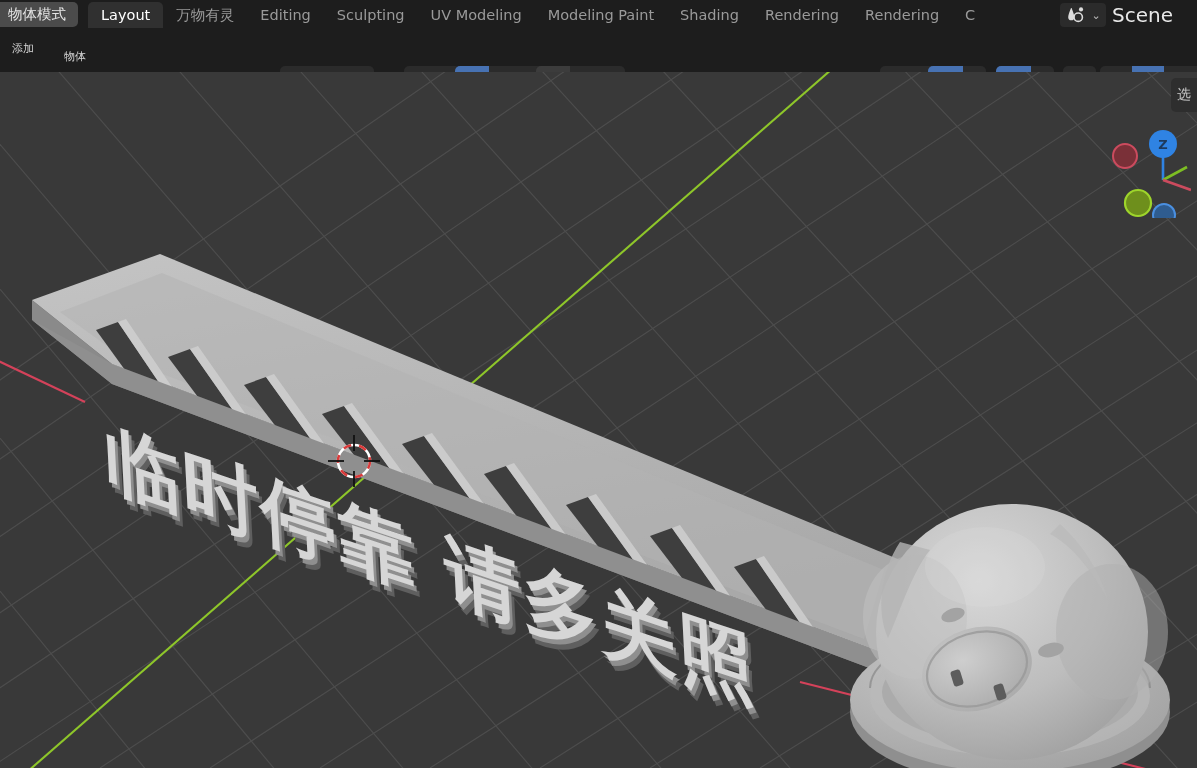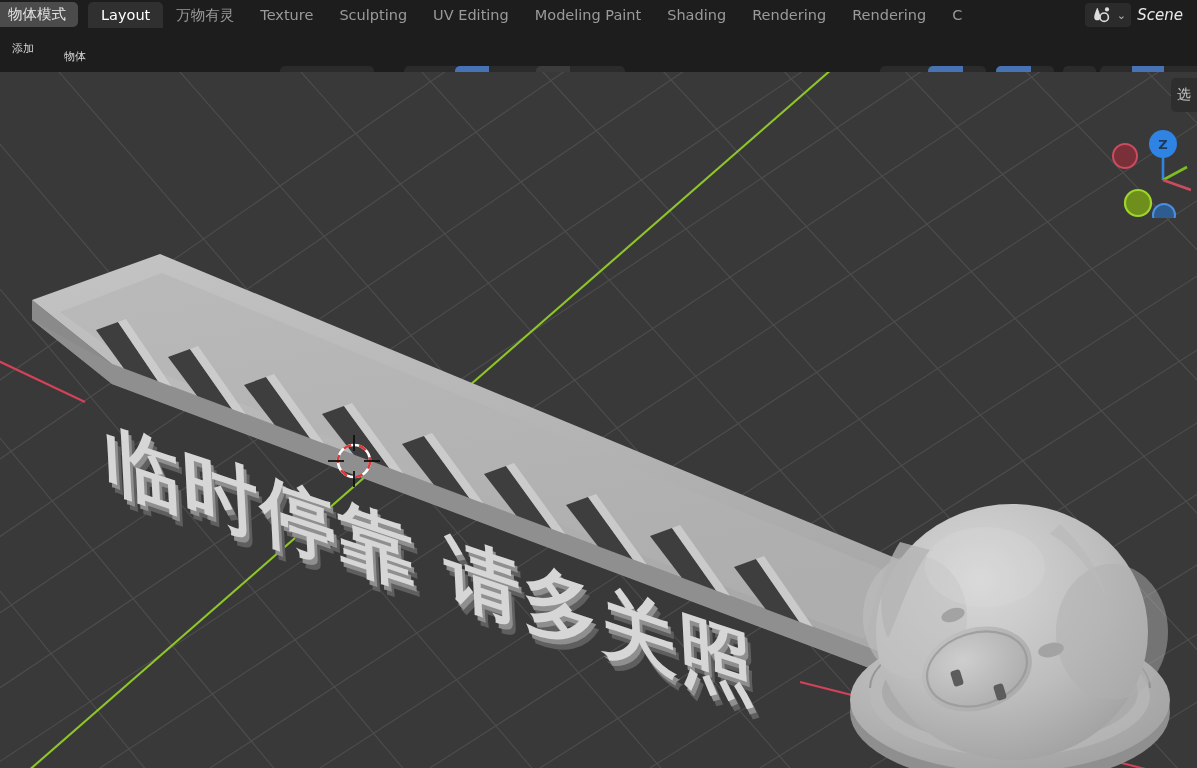--- a/index.html
+++ b/index.html
@@ -16,21 +16,21 @@
     display:flex; align-items:center; color:#e5e5e5; font-size:14.5px;
     white-space:nowrap; }
   .tabs { position:absolute; left:88px; top:0; height:30px; display:flex; align-items:center; }
   .tab { height:26px; padding:0 13px; display:flex; align-items:center;
     color:#9a9a9a; font-size:14.5px; border-radius:5px 5px 0 0; white-space:nowrap; }
   .tab.active { background:#303030; color:#fff; }
   .scene-block { position:absolute; right:0; top:0; height:30px;
     display:flex; align-items:center; }
   .scene-icon-btn { width:46px; height:24px; background:#2b2b2b; border-radius:4px;
     display:flex; align-items:center; justify-content:center; gap:2px; margin-right:6px;}
-  .scene-name { color:#e8e8e8; font-size:15px; padding-right:14px;font-style:italic; }
+  .scene-name { color:#e8e8e8; font-size:20px; padding-right:24px; }
 
   
   .vheader { position:absolute; left:0; top:30px; width:1197px; height:42px;
     background:#1d1d1d; }
   .hmenu { position:absolute; top:11px; color:#d6d6d6; font-size:11px; }
   .grp { position:absolute; top:36px; height:30px; display:flex; align-items:center;
     background:#2b2b2b; border-radius:5px; overflow:hidden; }
   .gitem { height:30px; display:flex; align-items:center; justify-content:center;
     padding:0 7px; }
   .gitem.on { background:#4772b3; }
@@ -64,23 +64,23 @@
 <body>
 <div id="app">
 
 <div class="topbar">
   <div class="mode-chip">
     <span>物体模式</span>
   </div>
   <div class="tabs">
     <div class="tab active">Layout</div>
     <div class="tab">万物有灵</div>
-    <div class="tab">Texture</div>
+    <div class="tab">Editing</div>
     <div class="tab">Sculpting</div>
-    <div class="tab">UV Editing</div>
+    <div class="tab">UV Modeling</div>
     <div class="tab">Modeling Paint</div>
     <div class="tab">Shading</div>
     <div class="tab">Rendering</div>
     <div class="tab">Rendering</div>
     <div class="tab">C</div>
   </div>
 
   <div class="scene-block">
     <div class="scene-icon-btn">
       <svg width="22" height="18" viewBox="0 0 22 18">

